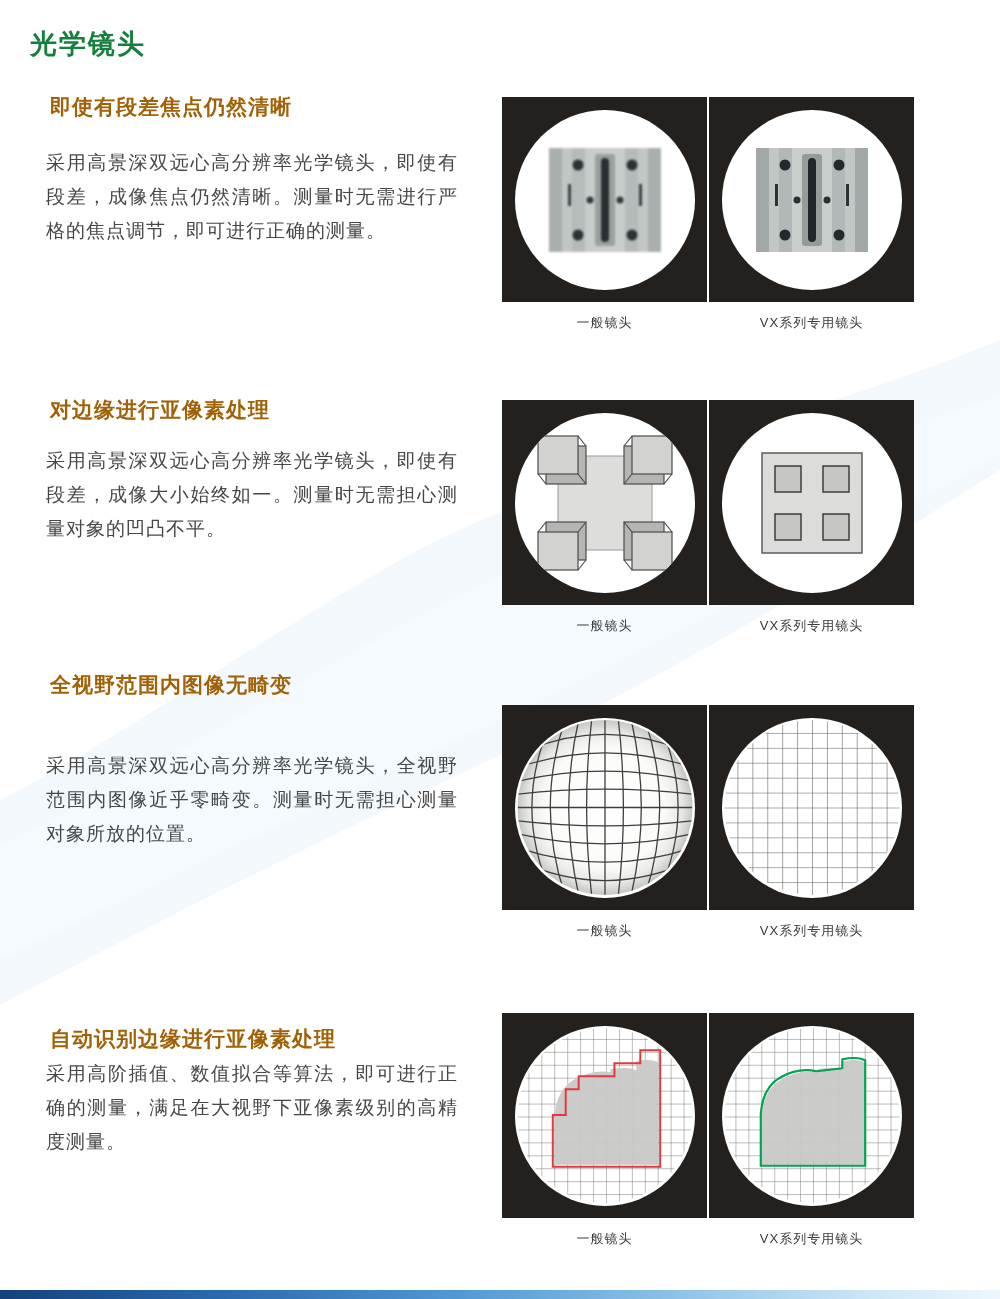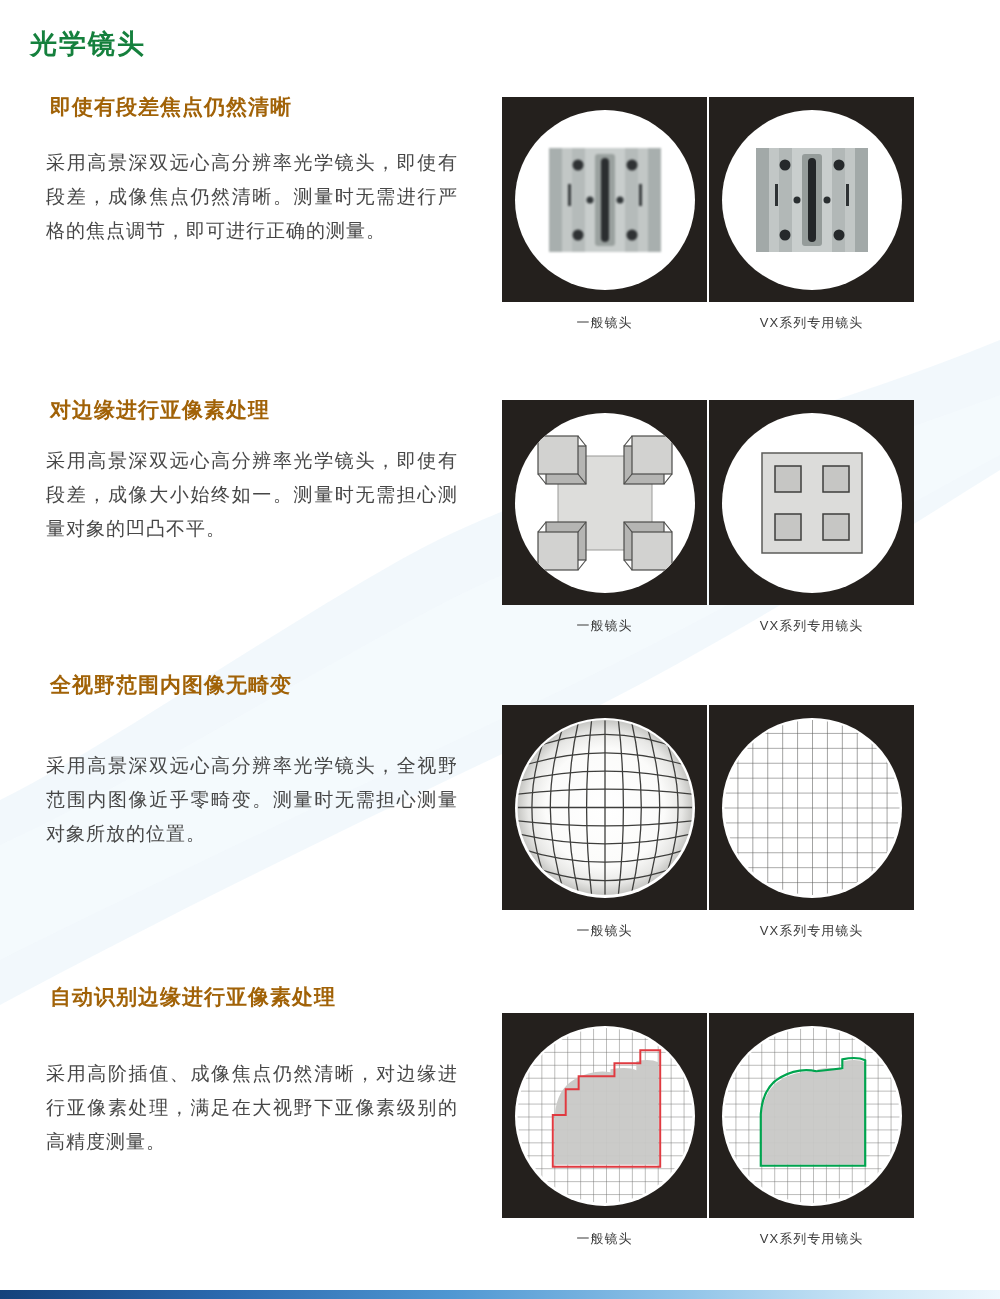--- a/index.html
+++ b/index.html
@@ -212,22 +212,22 @@
       <circle cx="90.5" cy="90.5" r="88" fill="#ffffff"></circle>
       <g clip-path="url(#clipR3)">
         <rect x="0" y="0" width="181" height="181" fill="url(#grid15)"></rect>
       </g>
     </svg>
   </div>
 </div>
 <p class="caption col-left" style="top:922px">一般镜头</p>
 <p class="caption col-right" style="top:922px">VX系列专用镜头</p>
 
-<h2 class="sec-heading" style="top:983px">自动识别边缘进行亚像素处理</h2>
-<p class="sec-body" style="top:1057px">采用高阶插值、成像焦点仍然清晰，对边缘进行亚像素处理，满足在大视野下亚像素级别的高精度测量。</p>
+<h2 class="sec-heading" style="top:1025px">自动识别边缘进行亚像素处理</h2>
+<p class="sec-body" style="top:1057px">采用高阶插值、数值拟合等算法，即可进行正确的测量，满足在大视野下亚像素级别的高精度测量。</p>
 
 <div class="panel col-left" style="top:1013px">
   <div class="circle">
     <svg width="181" height="181" viewBox="0 0 181 181">
       <defs>
         <pattern id="grid13a" width="13" height="13" patternUnits="userSpaceOnUse" x="0.5" y="0.5">
           <path d="M13 0 H0 V13" fill="none" stroke="#6b6b69" stroke-width="0.9"></path>
         </pattern>
         <clipPath id="clipL4">
             <circle cx="90.5" cy="90.5" r="88"></circle>

